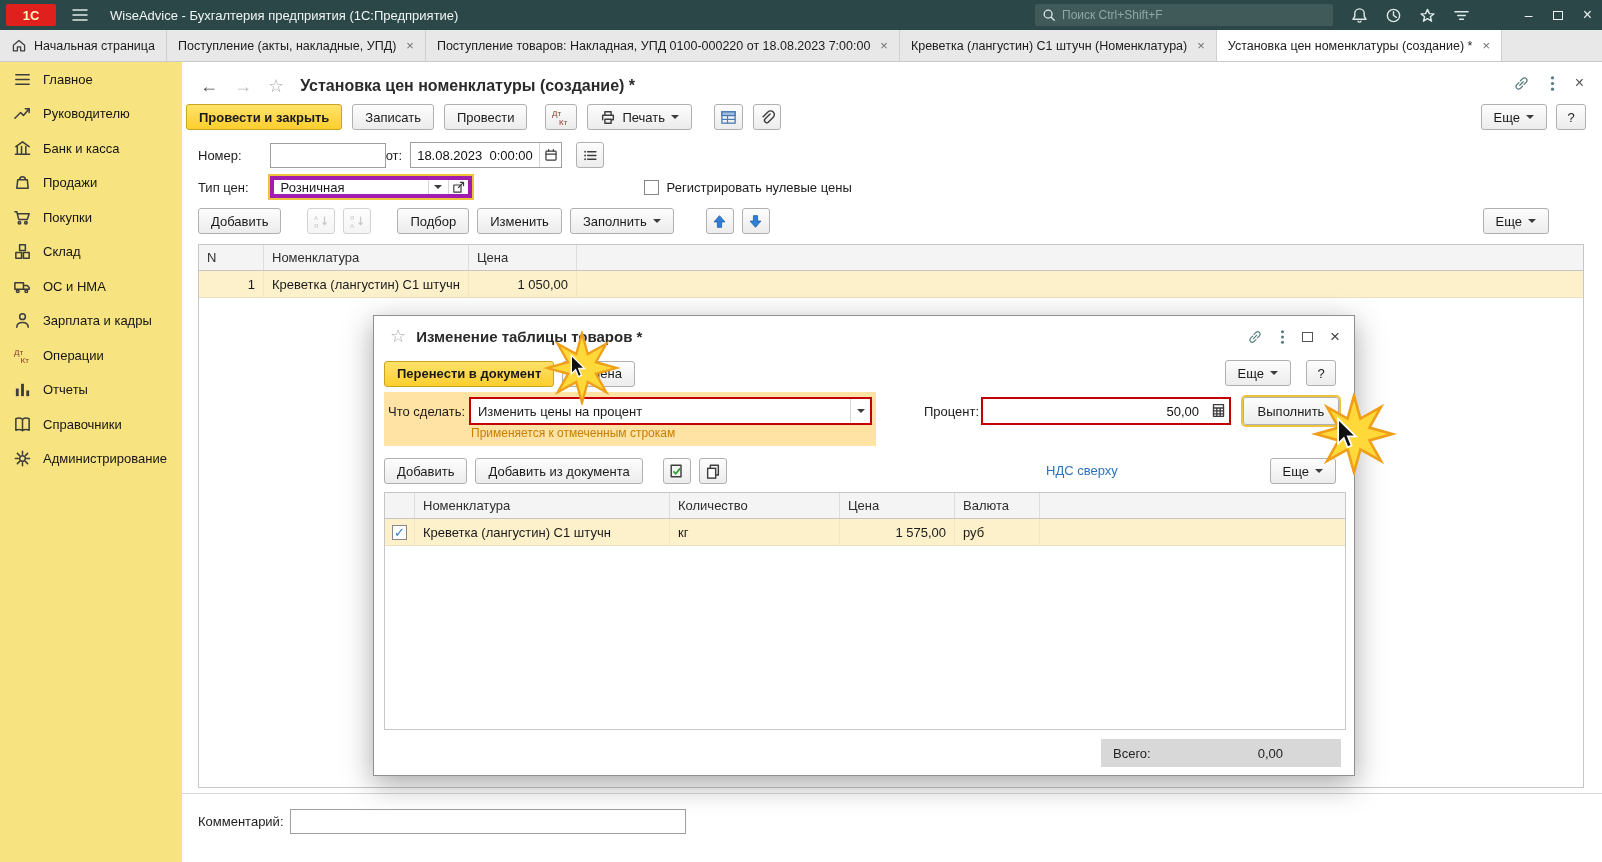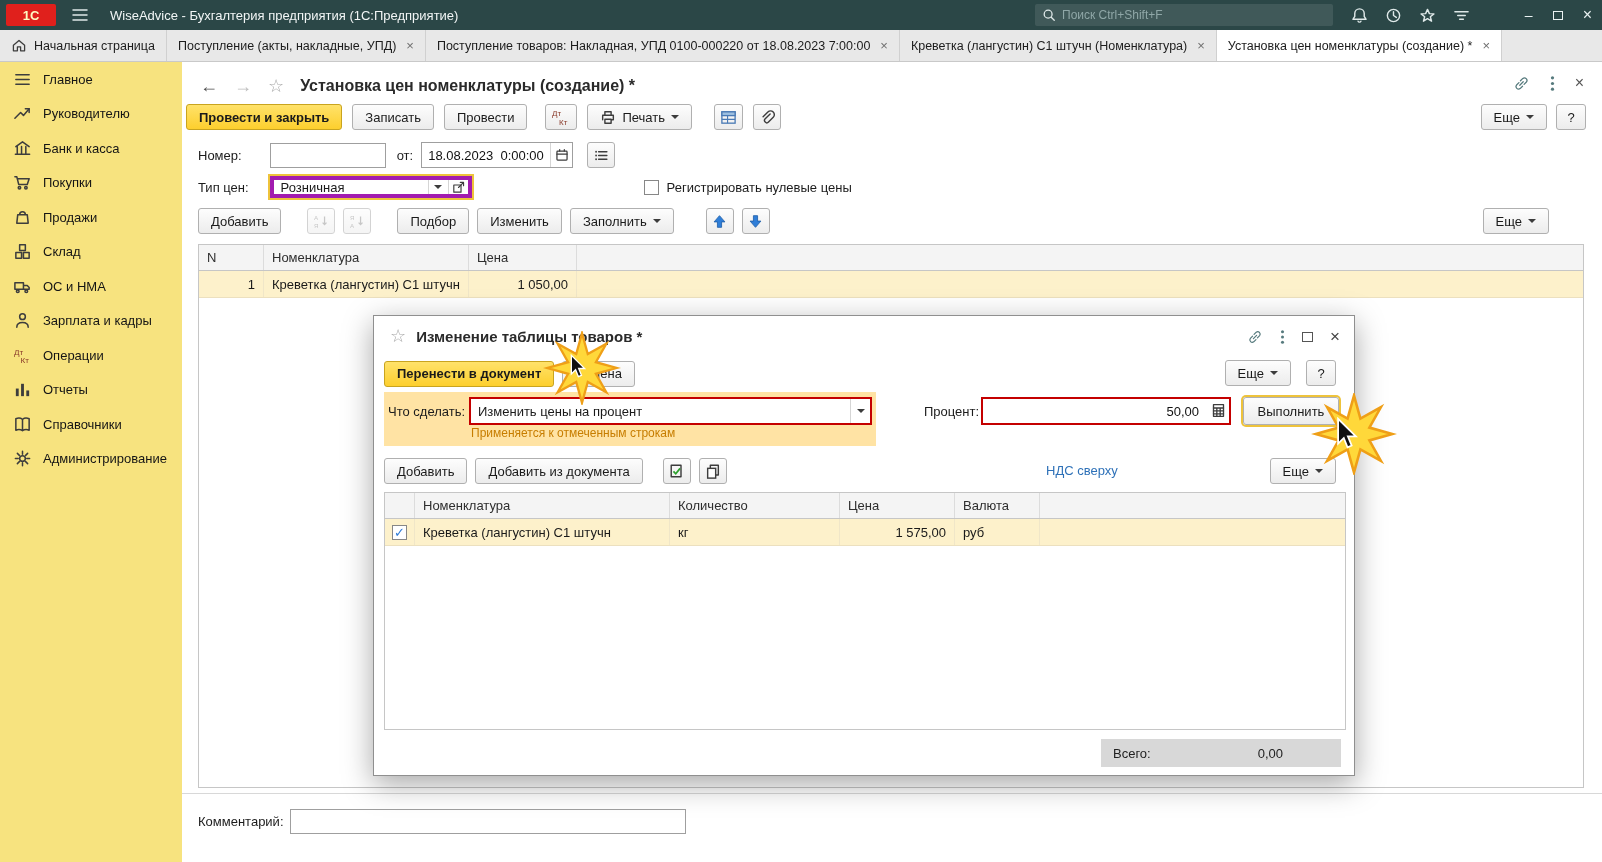--- a/index.html
+++ b/index.html
@@ -157,31 +157,31 @@
     <span>Руководителю</span>
   </div>
   <div class="side-item">
     <svg width="19" height="19" viewBox="0 0 20 20">
         <path class="ic" d="M3 8 L10 3 L17 8 M4.5 8v7 M9 8v7 M13.5 8v7 M2.5 16h15"></path>
       </svg>
     <span>Банк и касса</span>
   </div>
   <div class="side-item">
     <svg width="19" height="19" viewBox="0 0 20 20">
+        <path class="ic" d="M5 7h10l1 9H4l1-9z M7 7a3 3 0 0 1 6 0"></path>
+      </svg>
+    <span>Продажи</span>
+  </div>
+  <div class="side-item">
+    <svg width="19" height="19" viewBox="0 0 20 20">
         <path class="ic" d="M2 4h2l2 8h9l2-6H5"></path>
         <circle class="ic" cx="6.8" cy="15.5" r="1.3"></circle>
         <circle class="ic" cx="13.6" cy="15.5" r="1.3"></circle>
       </svg>
     <span>Покупки</span>
-  </div>
-  <div class="side-item">
-    <svg width="19" height="19" viewBox="0 0 20 20">
-        <path class="ic" d="M5 7h10l1 9H4l1-9z M7 7a3 3 0 0 1 6 0"></path>
-      </svg>
-    <span>Продажи</span>
   </div>
   <div class="side-item">
     <svg width="19" height="19" viewBox="0 0 20 20">
         <path class="ic" d="M3 11h6v6H3z M11 11h6v6h-6z M7 3h6v6H7z"></path>
       </svg>
     <span>Склад</span>
   </div>
   <div class="side-item">
     <svg width="19" height="19" viewBox="0 0 20 20">
         <path class="ic" d="M2 6h9v7H2z M11 9h4l2 2v2h-6z"></path>
@@ -289,21 +289,21 @@
         <i class="caret"></i>
       </button>
   </div>
   <button class="btn iconb" style="position:absolute;right:16px;top:42px;width:30px;">
       <span>?</span>
     </button>
 
   <div style="position:absolute;left:16px;top:80px;height:26px;display:flex;align-items:center;">
     <span class="lbl">Номер:</span>
     <input class="input" style="width: 116px; margin-left: 28px;">
-    <span class="lbl" style="margin-left:11px;">от:</span>
+    <span class="lbl" style="margin-left:0;">от:</span>
     <span style="display:inline-flex;margin-left:8px;border:1px solid #9f9f9f;height:26px;align-items:center;">
       <input class="input" style="width: 128px; border: none; height: 24px;" value="18.08.2023  0:00:00">
       <span style="width:22px;height:100%;display:flex;align-items:center;justify-content:center;border-left:1px solid #d5d5d5;cursor:pointer;">
         <svg width="14" height="14" viewBox="0 0 18 18">
             <rect class="ic" x="2.5" y="4" width="13" height="11.5" rx="1"></rect>
             <path class="ic" d="M2.5 8h13 M6 4V2 M12 4V2"></path>
           </svg>
       </span>
     </span>
     <button class="btn iconb" style="margin-left:14px;">

